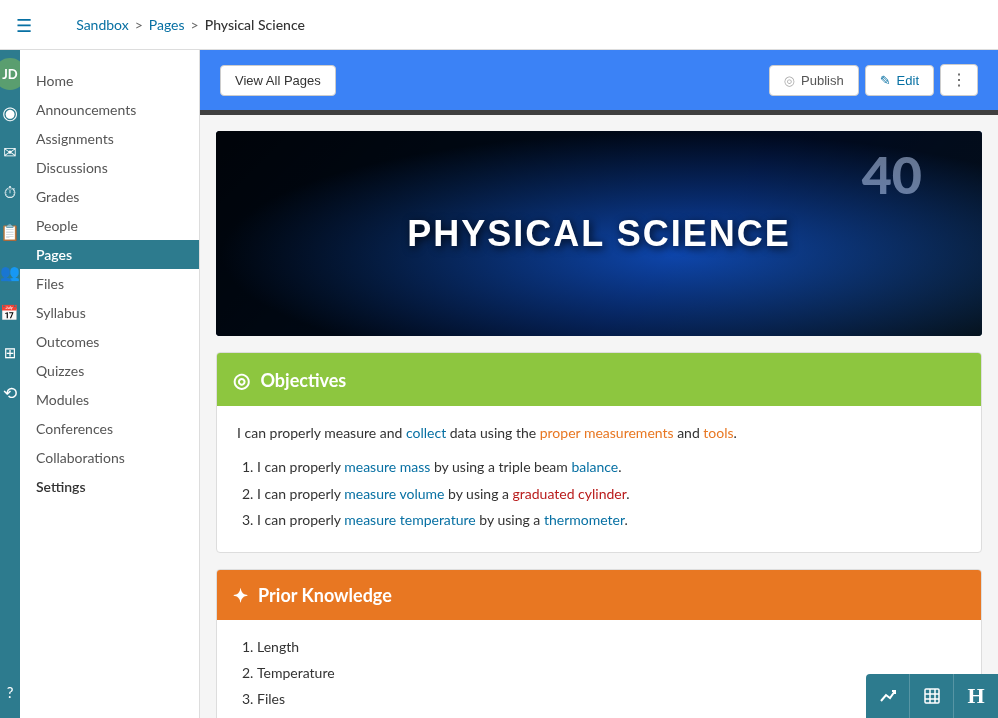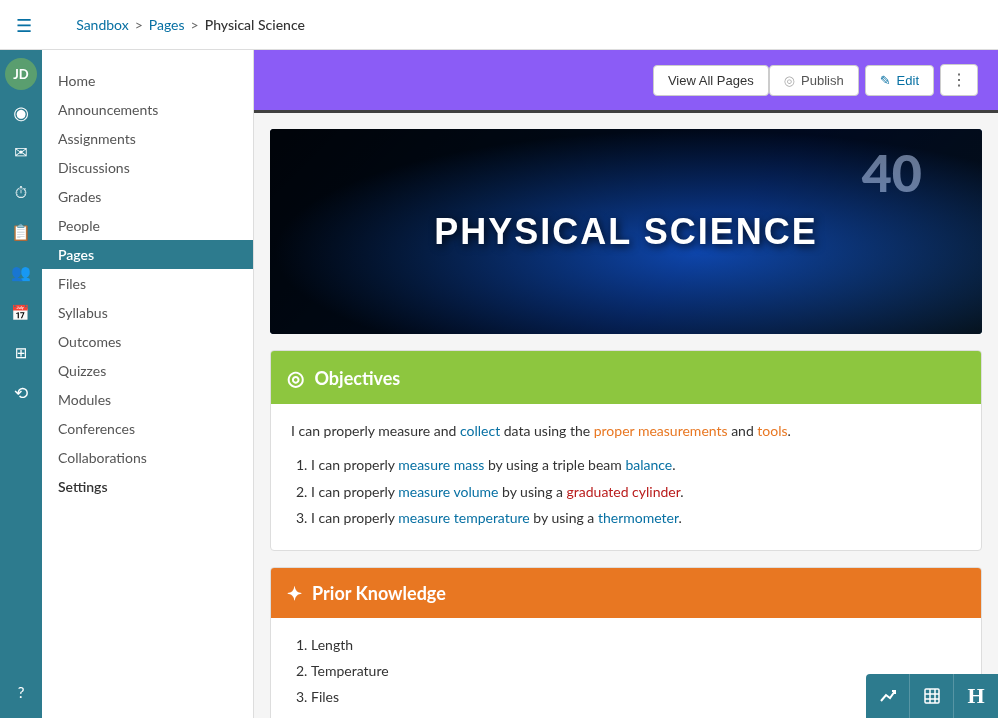--- a/index.html
+++ b/index.html
@@ -30,21 +30,21 @@
       margin-left: 28px;
     }
     .breadcrumb-sep { color: #666; }
     .breadcrumb-current { color: #333; font-weight: 500; }
 
     
     .layout { display: flex; flex: 1; overflow: hidden; }
 
     
     .icon-nav {
-      width: 42px;
+      width: 20px;
       background: #2d7b8e;
       display: flex;
       flex-direction: column;
       align-items: center;
       padding-top: 8px;
       gap: 4px;
       overflow: hidden;
     }
     .icon-nav-item {
       width: 36px;
@@ -62,21 +62,21 @@
       background: #5a9e6f;
       border-radius: 50%;
       width: 32px;
       height: 32px;
       font-size: 13px;
       font-weight: bold;
     }
 
     
     .sidebar {
-      width: 212px;
+      width: 180px;
       background: #fff;
       border-right: 1px solid #ddd;
       padding: 16px 0;
       overflow-y: auto;
     }
     .sidebar-item {
       padding: 6px 16px;
       cursor: pointer;
       color: #555;
       font-size: 14px;
@@ -91,26 +91,26 @@
     
     .main-content {
       flex: 1;
       overflow-y: auto;
       background: #f5f5f5;
       padding: 0;
     }
 
     
     .content-header {
-      background: #8b5cf6;
+      background: #3b82f6;
       padding: 14px 20px;
       display: flex;
       align-items: center;
-      justify-content: flex-end;
-      border-bottom: 3px solid #404040;
+      justify-content: space-between;
+      border-bottom: 5px solid #404040;
     }
     .view-all-pages-btn {
       border: 1px solid #ccc;
       background: #fff;
       padding: 7px 14px;
       border-radius: 4px;
       cursor: pointer;
       font-size: 13px;
       color: #333;
     }

